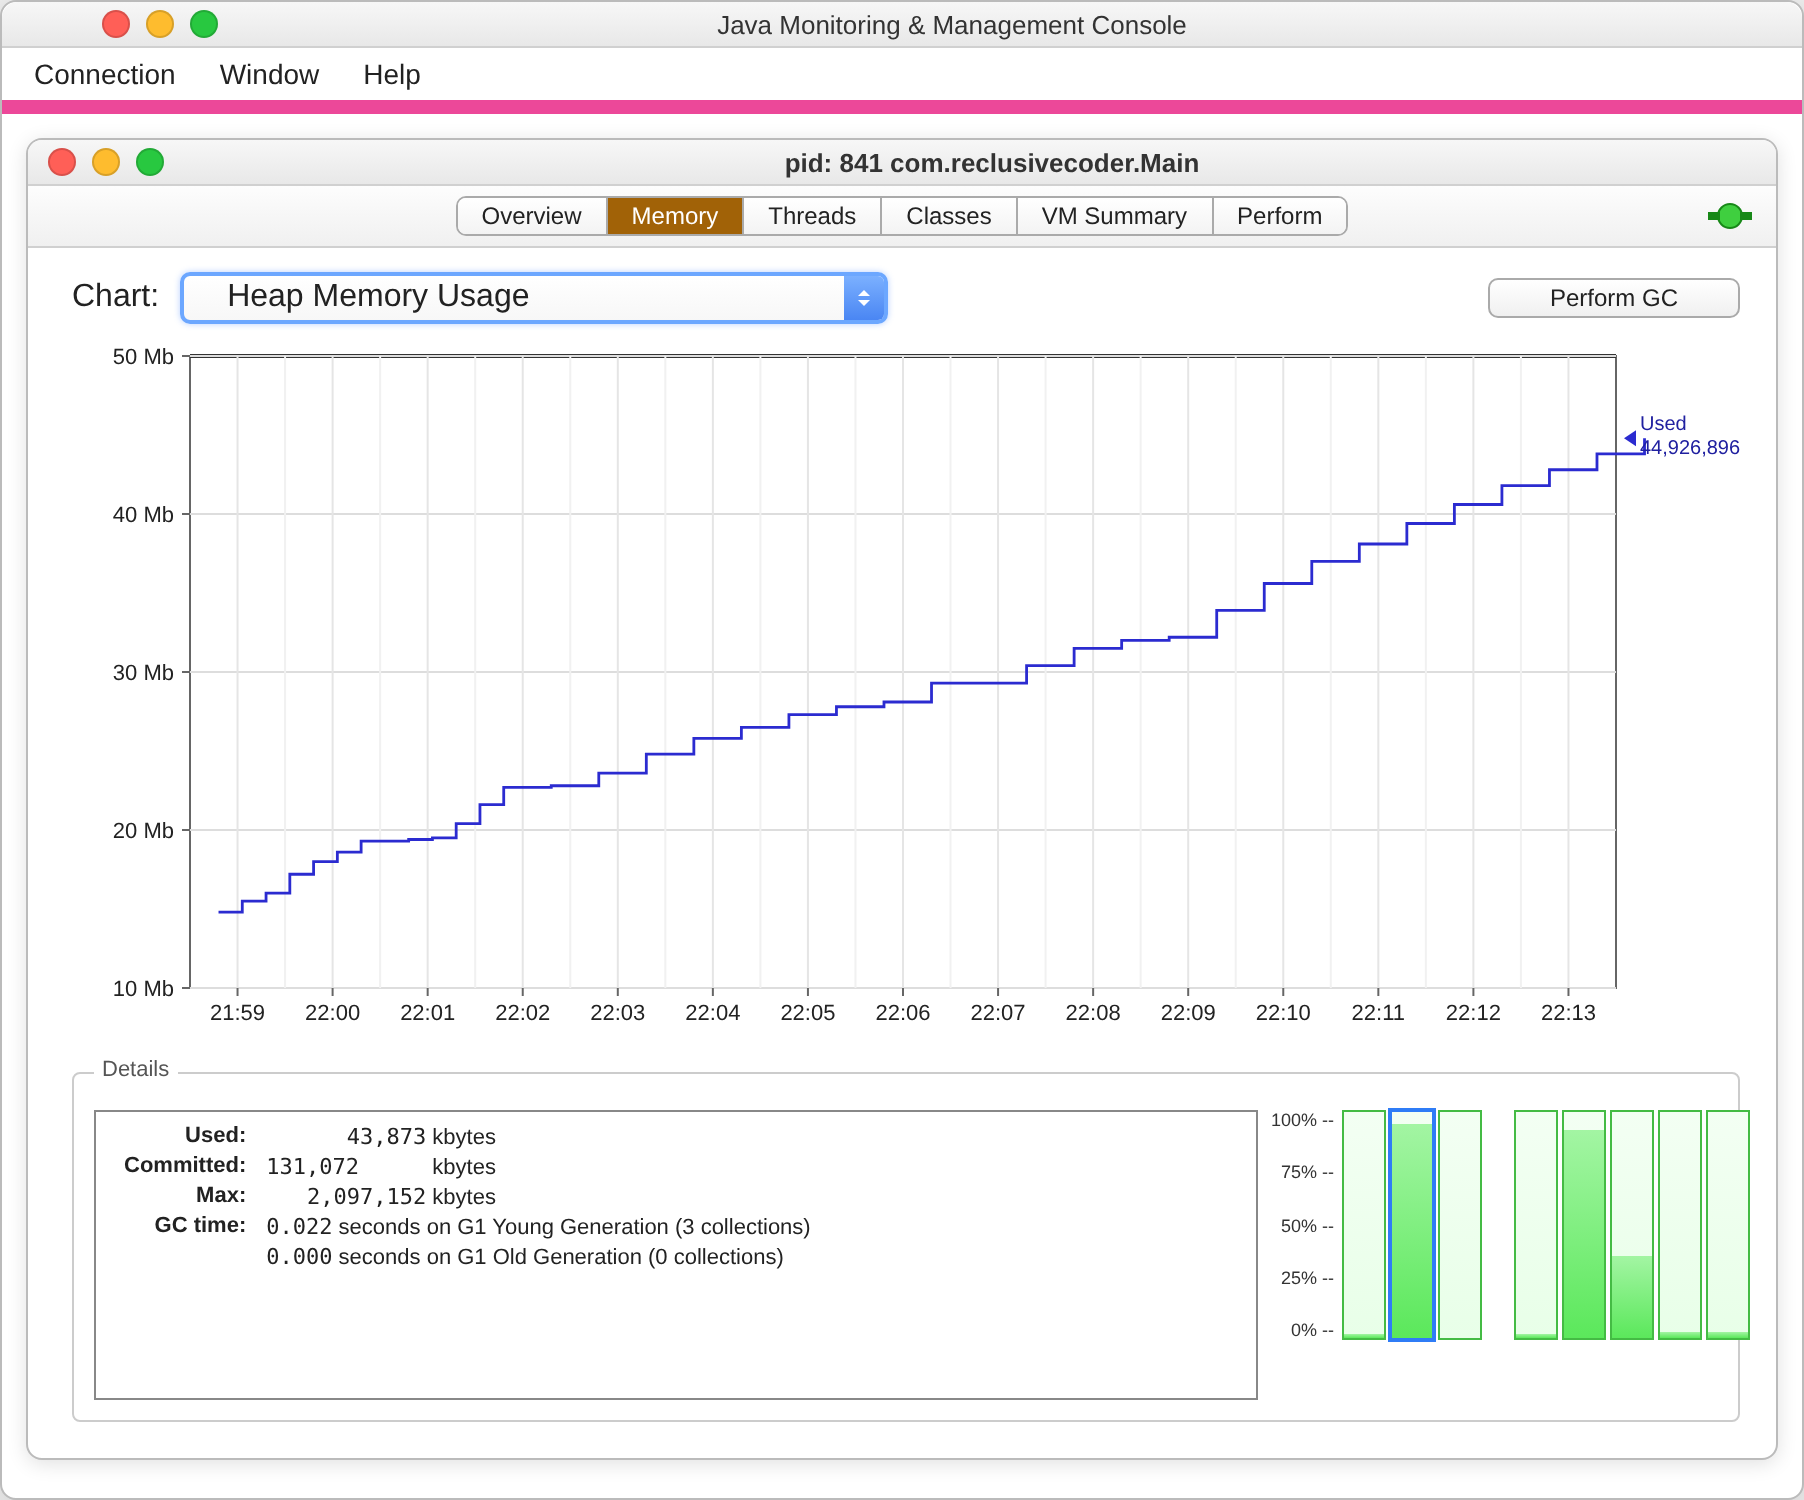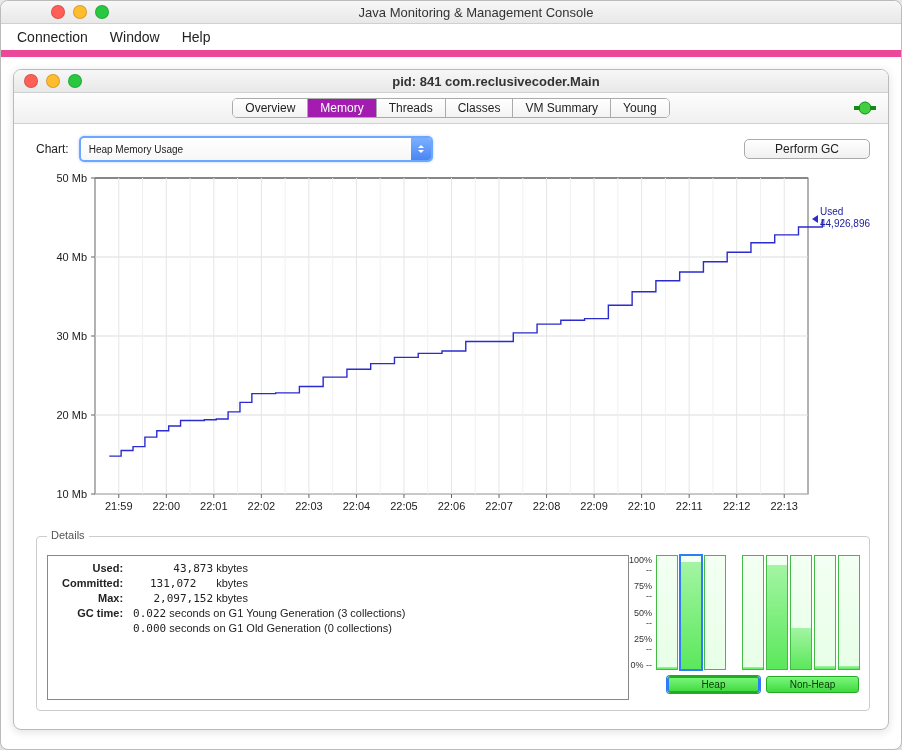--- a/index.html
+++ b/index.html
@@ -11,40 +11,40 @@
 .title{flex:1;text-align:center;font-size:13px;color:#333;font-weight:500;}
 .titlebar .spacer{width:80px}
 .menubar{height:26px;border-bottom:7px solid #ec4899;display:flex;align-items:center;padding:0 6px;gap:2px;background:#fff;}
 .menuitem{padding:3px 10px;border-radius:4px;font-size:14px;}
 .inner-window{margin:12px 12px 12px 12px;border:1px solid #bbb;border-radius:8px;box-shadow:0 2px 10px rgba(0,0,0,.12);background:#fff;overflow:hidden;}
 .inner-title{height:22px;background:linear-gradient(#f7f7f7,#e8e8e8);border-bottom:1px solid #d0d0d0;display:flex;align-items:center;}
 .tabbar{height:30px;background:linear-gradient(#fdfdfd,#f0f0f0);border-bottom:1px solid #d0d0d0;display:flex;align-items:center;justify-content:center;position:relative;}
 .segmented{display:flex;border:1px solid #aaa;border-radius:5px;overflow:hidden;background:#fff;}
 .seg{padding:2px 12px;font-size:12px;border-right:1px solid #aaa;background:linear-gradient(#fff,#f3f3f3);}
 .seg:last-child{border-right:none}
-.seg.active{background:#a21caf;color:#fff;font-weight:500;}
+.seg.active{background:#a16207;color:#fff;font-weight:500;}
 .conn-icon{position:absolute;right:12px;}
 .content{padding:12px 18px 18px 22px;}
 .chart-row{display:flex;align-items:center;gap:10px;margin-bottom:10px;}
-.chart-row label{font-size:12px;}
+.chart-row label{font-size:16px;}
 .select{flex:0 0 350px;display:flex;align-items:center;border:2px solid #6ca7ff;border-radius:5px;background:linear-gradient(#fff,#f7f7f7);height:22px;box-shadow:0 0 3px rgba(80,140,255,.4);}
-.select span.val{flex:1;padding:0 8px;font-size:10px;}
+.select span.val{flex:1;padding:0 8px;font-size:16px;margin-left:14px;}
 .select .arrows{width:20px;height:100%;background:linear-gradient(#7bb0ff,#4a86f3);border-radius:0 3px 3px 0;display:flex;flex-direction:column;align-items:center;justify-content:center;}
 .select .arrows::before{content:"";border-left:3px solid transparent;border-right:3px solid transparent;border-bottom:3px solid #fff;margin-bottom:2px;}
 .select .arrows::after{content:"";border-left:3px solid transparent;border-right:3px solid transparent;border-top:3px solid #fff;}
 .btn{border:1px solid #aaa;border-radius:5px;padding:2px 30px;font-size:12px;background:linear-gradient(#fff,#f0f0f0);}
 .chart-area{position:relative;height:350px;margin-left:4px;margin-right:10px;}
 svg{display:block}
 .details-box{margin-top:14px;border:1px solid #ccc;border-radius:4px;position:relative;padding:18px 10px 10px 10px;display:flex;}
 .details-box .legend{position:absolute;top:-8px;left:10px;background:#fff;padding:0 4px;font-size:11px;color:#555;}
 .details-left{flex:1;border:1px solid #888;padding:4px 8px;font-size:11px;min-height:135px;}
 .details-left table td{font-size:11px;padding:0 4px;white-space:nowrap;}
 .details-left .lab{text-align:right;font-weight:bold;vertical-align:top;}
 .mono{font-family:Menlo,Monaco,monospace;font-size:11px;}
-.bars-panel{width:230px;display:flex;flex-direction:column;}
+.bars-panel{width:230px;display:flex;}
 .bars-row{display:flex;align-items:flex-end;height:115px;}
 .bars-groups{display:flex;gap:16px;flex:1;align-items:flex-end;height:100%;}
 .bargrp{display:flex;gap:2px;align-items:flex-end;height:100%;}
 .bar{width:22px;height:100%;border:1px solid #4b4;background:linear-gradient(#f3fff3,#e8ffe8);position:relative;box-sizing:border-box;}
 .bar .fill{position:absolute;bottom:0;left:0;right:0;background:linear-gradient(#a3f5a3,#5be85b);}
 .bar.sel{outline:2px solid #2f7cf6;outline-offset:-1px;}
 .pct-col{width:38px;height:100%;display:flex;flex-direction:column;justify-content:space-between;font-size:9px;color:#333;text-align:right;padding-right:4px;}
 .btns-row{display:flex;gap:6px;margin-top:6px;margin-left:38px;}
 .hbtn{flex:1;border:1px solid #2a2;border-radius:3px;background:linear-gradient(#7cf77c,#3fd93f);color:#0a380a;font-size:10px;padding:2px 0;text-align:center;}
 .hbtn.sel{box-shadow:inset 0 0 0 1px #2f7cf6,0 0 0 1px #2f7cf6;}
@@ -81,21 +81,21 @@
       <div class="title" style="font-weight:600">pid: 841 com.reclusivecoder.Main</div>
       <div class="spacer"></div>
     </div>
     <div class="tabbar">
       <div class="segmented">
         <div class="seg">Overview</div>
         <div class="seg active">Memory</div>
         <div class="seg">Threads</div>
         <div class="seg">Classes</div>
         <div class="seg">VM Summary</div>
-        <div class="seg">Young</div>
+        <div class="seg">Perform</div>
       </div>
       <div class="conn-icon">
         <svg width="22" height="14">
             <ellipse cx="11" cy="7" rx="6" ry="6" fill="#3fcf3f" stroke="#188818"></ellipse>
             <rect x="0" y="5" width="6" height="4" fill="#188818"></rect>
             <rect x="16" y="5" width="6" height="4" fill="#188818"></rect>
           </svg>
       </div>
     </div>
 
@@ -199,21 +199,21 @@
         <span class="legend">Details</span>
         <div class="details-left">
           <table>
             <tbody>
             <tr>
                   <td class="lab">Used:</td>
                   <td><span class="mono" style="display:inline-block;width:80px;text-align:right">43,873</span> <span>kbytes</span></td>
                 </tr>
             <tr>
                   <td class="lab">Committed:</td>
-                  <td><span class="mono" style="display:inline-block;width:80px;text-align:center">131,072</span> <span>kbytes</span></td>
+                  <td><span class="mono" style="display:inline-block;width:80px;text-align:left">131,072</span> <span>kbytes</span></td>
                 </tr>
             <tr>
                   <td class="lab">Max:</td>
                   <td><span class="mono" style="display:inline-block;width:80px;text-align:right">2,097,152</span> <span>kbytes</span></td>
                 </tr>
             <tr>
                   <td class="lab">GC time:</td>
                   <td><span class="mono">0.022</span> <span>seconds on G1 Young Generation (3 collections)</span></td>
                 </tr>
             <tr>

